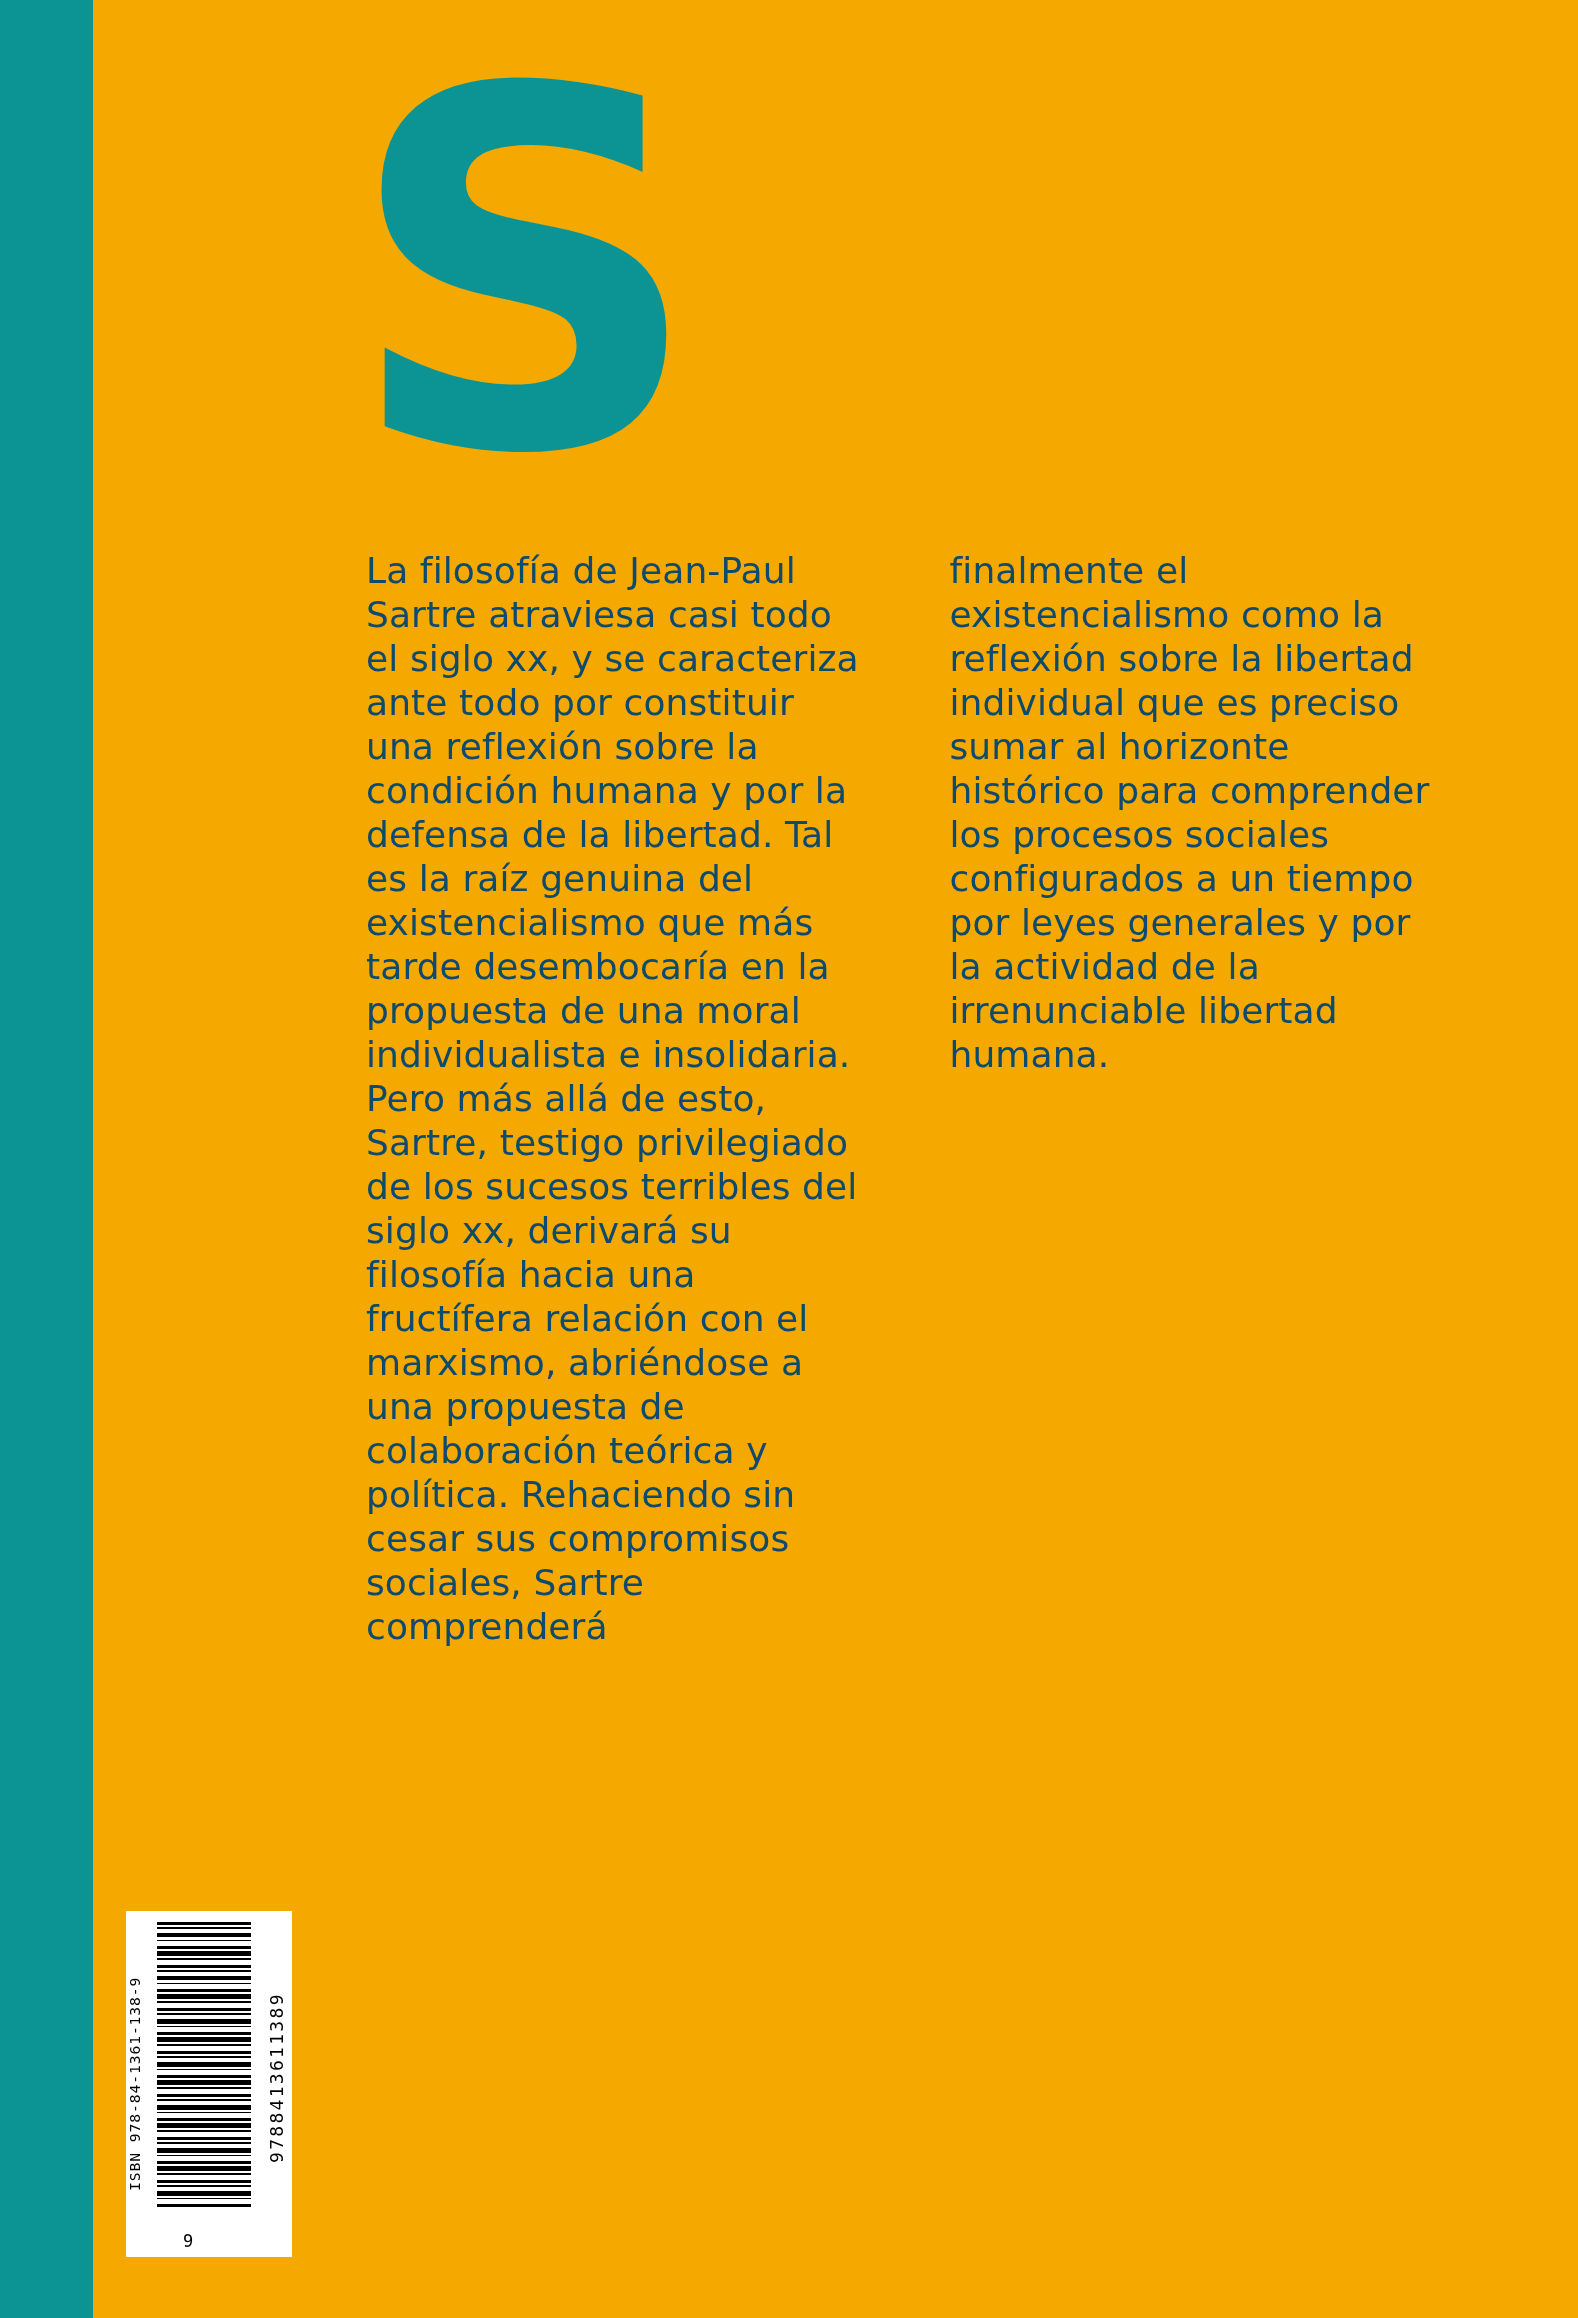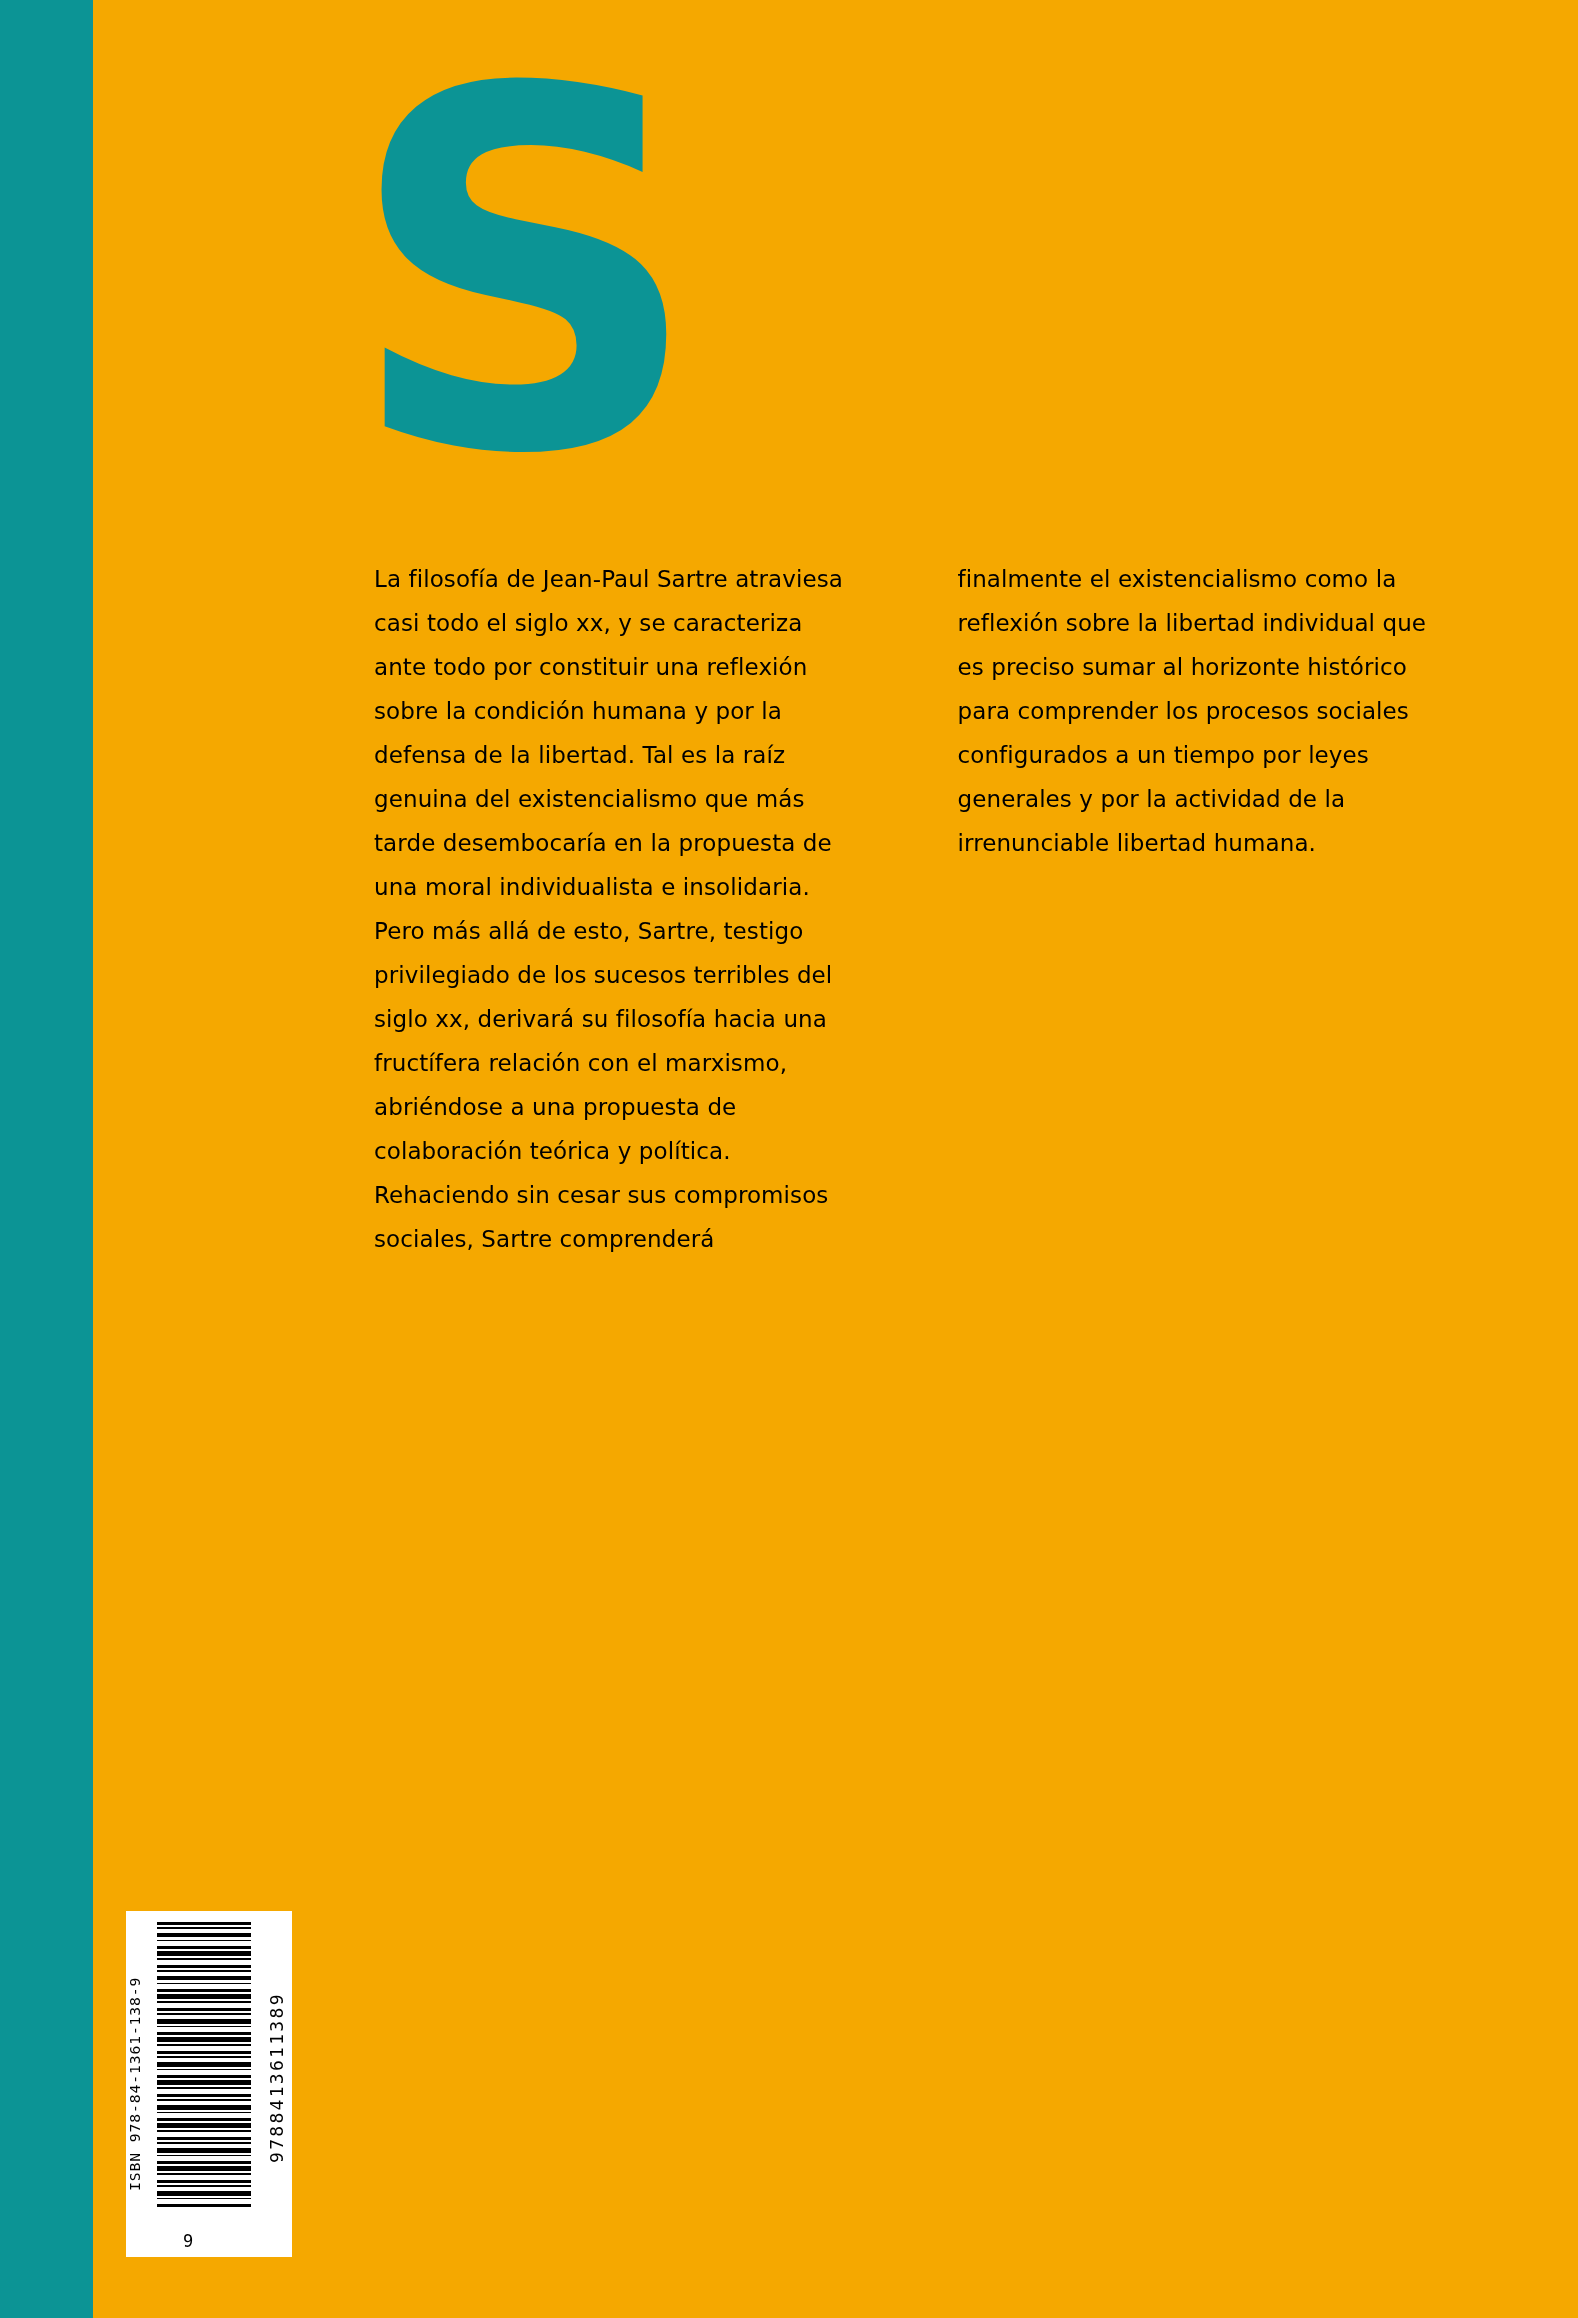--- a/index.html
+++ b/index.html
@@ -49,24 +49,24 @@
     top: 541px;
     width: 1097px;
     display: flex;
     flex-direction: row;
     gap: 70px;
   }
   .col {
     width: 514px;
   }
   .col p {
-    margin: 16px;
-    color: #000000;
+    margin: 8px;
+    color: #0c4a6e;
     font-family: "DejaVu Sans", sans-serif;
-    font-size: 23px;
+    font-size: 36px;
     line-height: 44px;
     text-align: left;
     letter-spacing: 0.1px;
   }
   
   .barcode-block {
     position: absolute;
     left: 126px;
     top: 1911px;
     width: 166px;

